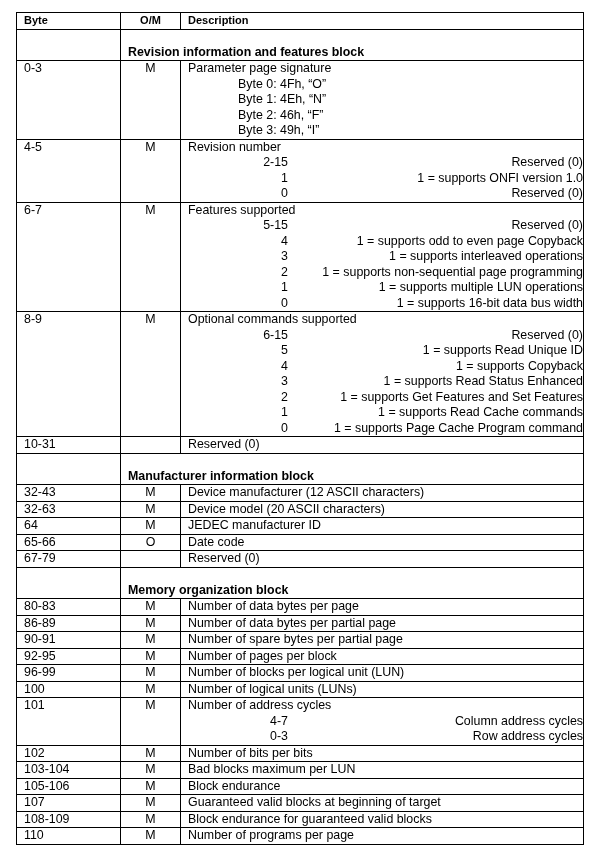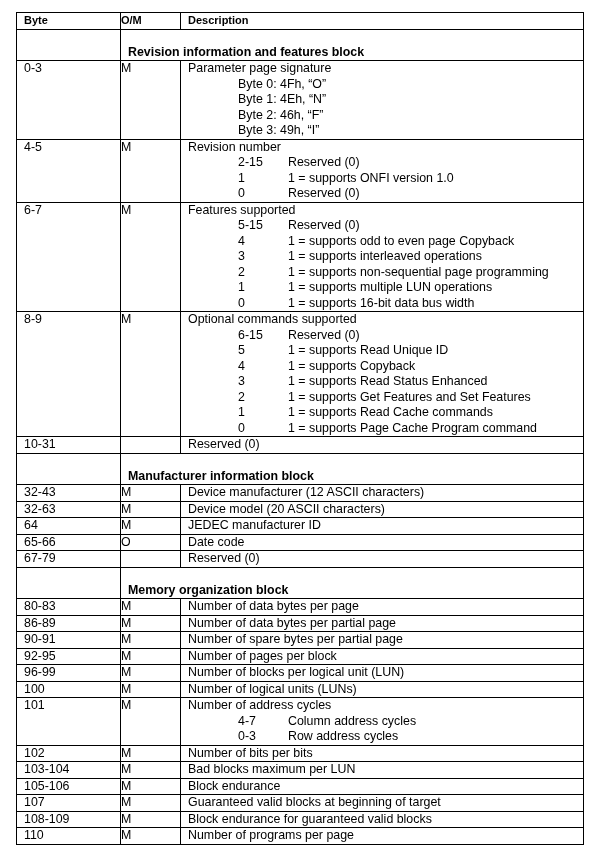--- a/index.html
+++ b/index.html
@@ -2,24 +2,24 @@
 <html><head>
 <meta charset="utf-8">
 <style>
   html, body { margin:0; padding:0; background:#fff; }
   body { width:601px; height:859px; position:relative; overflow:hidden;
          font-family:"Liberation Sans", sans-serif; font-size:12.4px; color:#000; }
   table { position:absolute; left:16px; top:12px; width:567px; border-collapse:collapse; table-layout:fixed; }
   td, th { border:1px solid #000; padding:0 0 0 7px; vertical-align:top; line-height:15.5px; text-align:left; }
   col.c1 { width:104px; } col.c2 { width:60px; } col.c3 { width:403px; }
   th { font-weight:bold; font-size:11px; }
-  th.om, td.om { padding-left:0; }
+  th.om, td.om { text-align:center; padding-left:0; }
   tr.section td { font-weight:bold; padding-top:15px; }
   tr.section td.sec-title { padding-left:7px;margin-top:42px; }
-  .sub { display:flex; }
+  .sub { display:flex;text-align:right; }
   .sub .bit { width:50px; padding-left:50px; }
   .sub .txt { flex:1; }
   .sigline { padding-left:50px; }
 </style>
 </head>
 <body>
 
 <table>
   <colgroup>
       <col class="c1">

